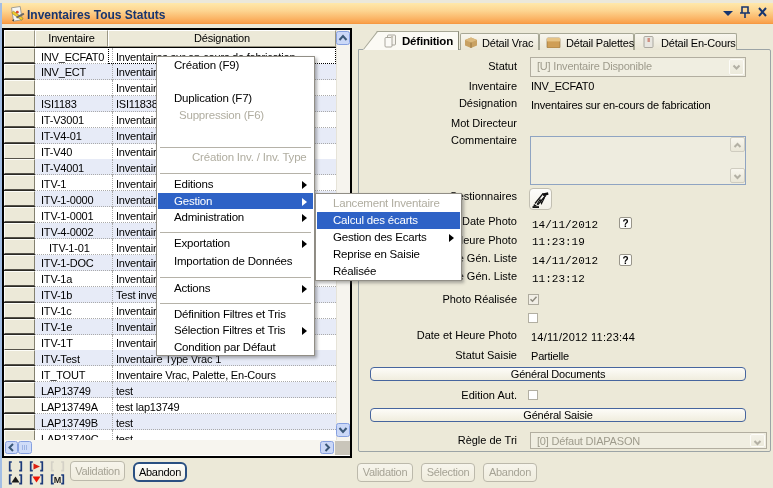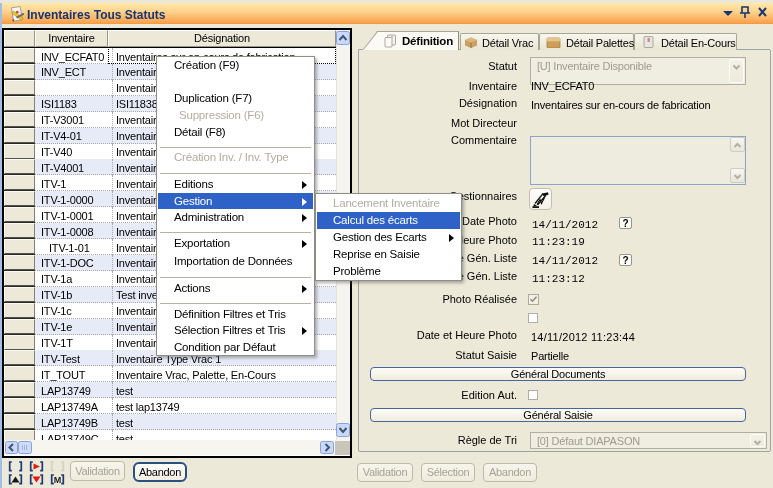--- a/index.html
+++ b/index.html
@@ -86,21 +86,21 @@
 <div class="ab" style="left:108px;top:127.36px;width:1px;height:16px;border-left:1px dotted #aaa;"></div>
 <div class="ab" style="left:31px;top:143.28px;width:301px;height:16px;background:#e7ebf7;border-bottom:1px dotted #aaa;"></div>
 <div class="ab t11" style="left:37px;top:145.78px;">ITV-1-0000</div>
 <div class="ab t11" style="left:112px;top:145.78px;">Inventaire Type Vrac 1</div>
 <div class="ab" style="left:108px;top:143.28px;width:1px;height:16px;border-left:1px dotted #aaa;"></div>
 <div class="ab" style="left:31px;top:159.2px;width:301px;height:16px;background:#ffffff;border-bottom:1px dotted #aaa;"></div>
 <div class="ab t11" style="left:37px;top:161.7px;">ITV-1-0001</div>
 <div class="ab t11" style="left:112px;top:161.7px;">Inventaire Type Vrac 1</div>
 <div class="ab" style="left:108px;top:159.2px;width:1px;height:16px;border-left:1px dotted #aaa;"></div>
 <div class="ab" style="left:31px;top:175.12px;width:301px;height:16px;background:#e7ebf7;border-bottom:1px dotted #aaa;"></div>
-<div class="ab t11" style="left:37px;top:177.62px;">ITV-1-0008</div>
+<div class="ab t11" style="left:37px;top:177.62px;">ITV-4-0002</div>
 <div class="ab t11" style="left:112px;top:177.62px;">Inventaire Type Vrac 1</div>
 <div class="ab" style="left:108px;top:175.12px;width:1px;height:16px;border-left:1px dotted #aaa;"></div>
 <div class="ab" style="left:31px;top:191.04px;width:301px;height:16px;background:#ffffff;border-bottom:1px dotted #aaa;"></div>
 <div class="ab t11" style="left:37px;top:193.54px;margin-left:8px;">ITV-1-01</div>
 <div class="ab t11" style="left:112px;top:193.54px;">Inventaire Type Vrac 1</div>
 <div class="ab" style="left:108px;top:191.04px;width:1px;height:16px;border-left:1px dotted #aaa;"></div>
 <div class="ab" style="left:31px;top:206.96px;width:301px;height:16px;background:#e7ebf7;border-bottom:1px dotted #aaa;"></div>
 <div class="ab t11" style="left:37px;top:209.46px;">ITV-1-DOC</div>
 <div class="ab t11" style="left:112px;top:209.46px;">Inventaire Type Vrac 1</div>
 <div class="ab" style="left:108px;top:206.96px;width:1px;height:16px;border-left:1px dotted #aaa;"></div>
@@ -236,21 +236,21 @@
 <div class="ab lbl" style="left:357px;width:160px;top:190px;color:#000;">Gestionnaires</div>
 <div class="ab lbl" style="left:357px;width:160px;top:215px;color:#000;">Date Photo</div>
 <div class="ab lbl" style="left:357px;width:160px;top:233.5px;color:#000;">Heure Photo</div>
 <div class="ab lbl" style="left:357px;width:160px;top:251.5px;color:#000;">Date Gén. Liste</div>
 <div class="ab lbl" style="left:357px;width:160px;top:269.5px;color:#000;">Heure Gén. Liste</div>
 <div class="ab lbl" style="left:357px;width:160px;top:292.5px;color:#000;">Photo Réalisée</div>
 <div class="ab lbl" style="left:357px;width:160px;top:329px;color:#000;">Date et Heure Photo</div>
 <div class="ab lbl" style="left:357px;width:160px;top:348.5px;color:#000;">Statut Saisie</div>
 <div class="ab lbl" style="left:357px;width:160px;top:388.5px;color:#000;">Edition Aut.</div>
 <div class="ab lbl" style="left:357px;width:160px;top:433.5px;color:#000;">Règle de Tri</div>
-<div class="ab combo" style="left:530px;top:57px;width:216px;height:28px;">
+<div class="ab combo" style="left:530px;top:57px;width:216px;height:20px;">
       <div class="combotext">[U] Inventaire Disponible</div>
       <div class="cbtn"><svg width="13" height="14" viewBox="0 0 13 14">
           <path d="M3.5 5.5 L6.5 8.5 L9.5 5.5" stroke="#b3b0a4" stroke-width="2" fill="none"></path>
         </svg></div>
     </div>
 <div class="ab t11" style="left:531px;top:80px;">INV_ECFAT0</div>
 <div class="ab t11" style="left:531px;top:99px;">Inventaires sur en-cours de fabrication</div>
 <div class="ab" style="left:530px;top:136px;width:216px;height:49px;border:1px solid #8fa4c2;background:#eeecdf;"></div>
 <div class="ab" style="left:730px;top:137px;width:15px;height:15px;background:linear-gradient(#f8f6ee,#eae7d8);border:1px solid #cfccc0;border-radius:2px;"><svg width="13" height="13" viewBox="0 0 13 13">
         <path d="M3.5 8 L6.5 5 L9.5 8" stroke="#b3b0a4" stroke-width="2" fill="none"></path>
@@ -319,36 +319,35 @@
     </svg>
 <svg class="ab" style="left:50px;top:473.5px;" width="15" height="11" viewBox="0 0 15 11">
 <path d="M3.8 1 L1.7 1 L1.7 9.6 L3.8 9.6" stroke="#1c3a7a" stroke-width="1.7" fill="none"></path>
 <path d="M11.2 1 L13.3 1 L13.3 9.6 L11.2 9.6" stroke="#1c3a7a" stroke-width="1.7" fill="none"></path>
 <text x="7.5" y="9" font-size="9" font-weight="bold" font-family="Liberation Sans" fill="#1a1a1a" text-anchor="middle">M</text>
     </svg>
 <div class="ab menu" style="left:156px;top:56px;width:159px;height:300px;">
 <div class="mi " style="top:0.25px;">Création (F9)</div>
 <div class="mi " style="top:33.25px;">Duplication (F7)</div>
 <div class="mi dis" style="top:49.75px;padding-left:21px;">Suppression (F6)</div>
-<div class="mi " style="top:67.25px;">Détail (F8)</div>
-<div class="mi dis" style="top:92.25px;">Création Inv. / Inv. Type</div>
+<div class="mi dis" style="top:92.25px;margin-left:18px;">Création Inv. / Inv. Type</div>
 <div class="mi " style="top:119.25px;">Editions<span class="arr"></span></div>
 <div class="mi hl" style="top:135.75px;">Gestion<span class="arr"></span></div>
 <div class="mi " style="top:152.25px;">Administration<span class="arr"></span></div>
 <div class="mi " style="top:178.25px;">Exportation<span class="arr"></span></div>
 <div class="mi " style="top:196.25px;">Importation de Données</div>
 <div class="mi " style="top:223.25px;">Actions<span class="arr"></span></div>
 <div class="mi " style="top:249.25px;">Définition Filtres et Tris</div>
 <div class="mi " style="top:265.25px;">Sélection Filtres et Tris<span class="arr"></span></div>
 <div class="mi " style="top:282.25px;">Condition par Défaut</div>
 <div class="msep" style="top:89.5px;"></div>
 <div class="msep" style="top:115.5px;"></div>
 <div class="msep" style="top:175px;"></div>
 <div class="msep" style="top:219.5px;"></div>
 <div class="msep" style="top:246px;"></div>
 </div>
 <div class="ab menu" style="left:315px;top:192.5px;width:147px;height:88px;">
 <div class="mi dis" style="top:1.5px;">Lancement Inventaire</div>
 <div class="mi " style="top:35.5px;">Gestion des Ecarts<span class="arr"></span></div>
 <div class="mi hl" style="top:18.5px;">Calcul des écarts</div>
 <div class="mi " style="top:52.5px;">Reprise en Saisie</div>
-<div class="mi " style="top:69.5px;">Problème</div>
+<div class="mi " style="top:69.5px;">Réalisée</div>
 </div>
 </div>
 </body></html>

